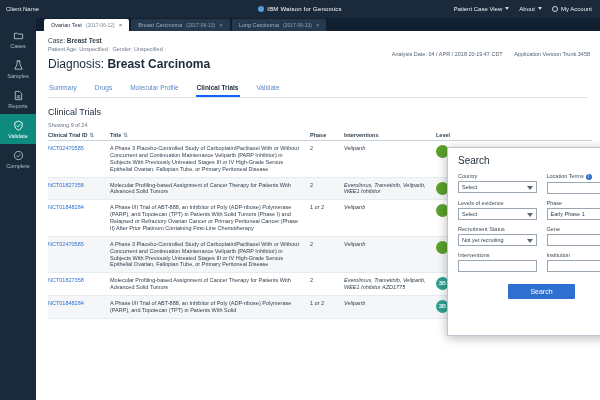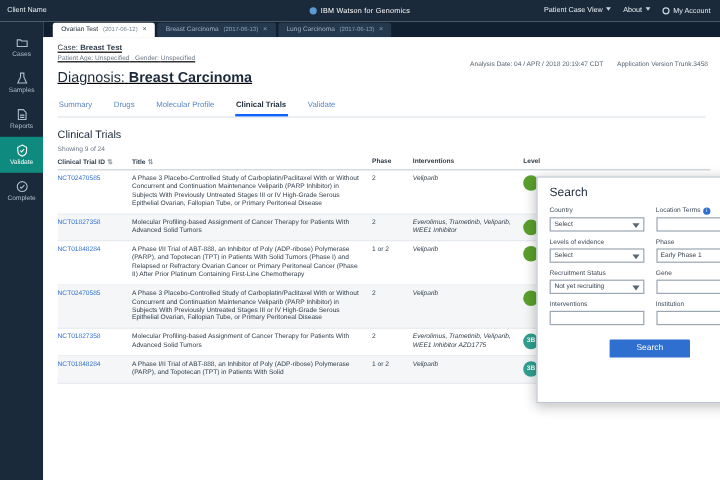--- a/index.html
+++ b/index.html
@@ -65,21 +65,21 @@
   .ptab.active { background: #ffffff; color: #1b2a3a; }
   .ptab .date { color: #8fa2b3; font-size: 5px; }
   .ptab.active .date { color: #7b8a99; }
   .ptab .x { font-size: 6px; opacity: .8; }
 
   
   .content {
     position: absolute; top: 31px; left: 36px; width: 564px; height: 369px;
     background: #ffffff; overflow: hidden;
   }
-  .case-head { padding: 6px 10px 0 12px; text-decoration: underline; }
+  .case-head { padding: 6px 10px 0 12px; }
   .case-line { font-size: 6.5px; color: #33404d; }
   .case-line b { font-weight: bold; }
   .case-sub { font-size: 5.5px; color: #6a7785; margin-top: 2px; }
   .diag { font-size: 12px; color: #1b2a3a; margin-top: 5px; }
   .diag .label { font-weight: normal; }
   .diag .value { font-weight: bold; }
 
   .analysis-meta {
     position: absolute; right: 10px; top: 20px; text-align: right;
     font-size: 5.5px; color: #55626f;

